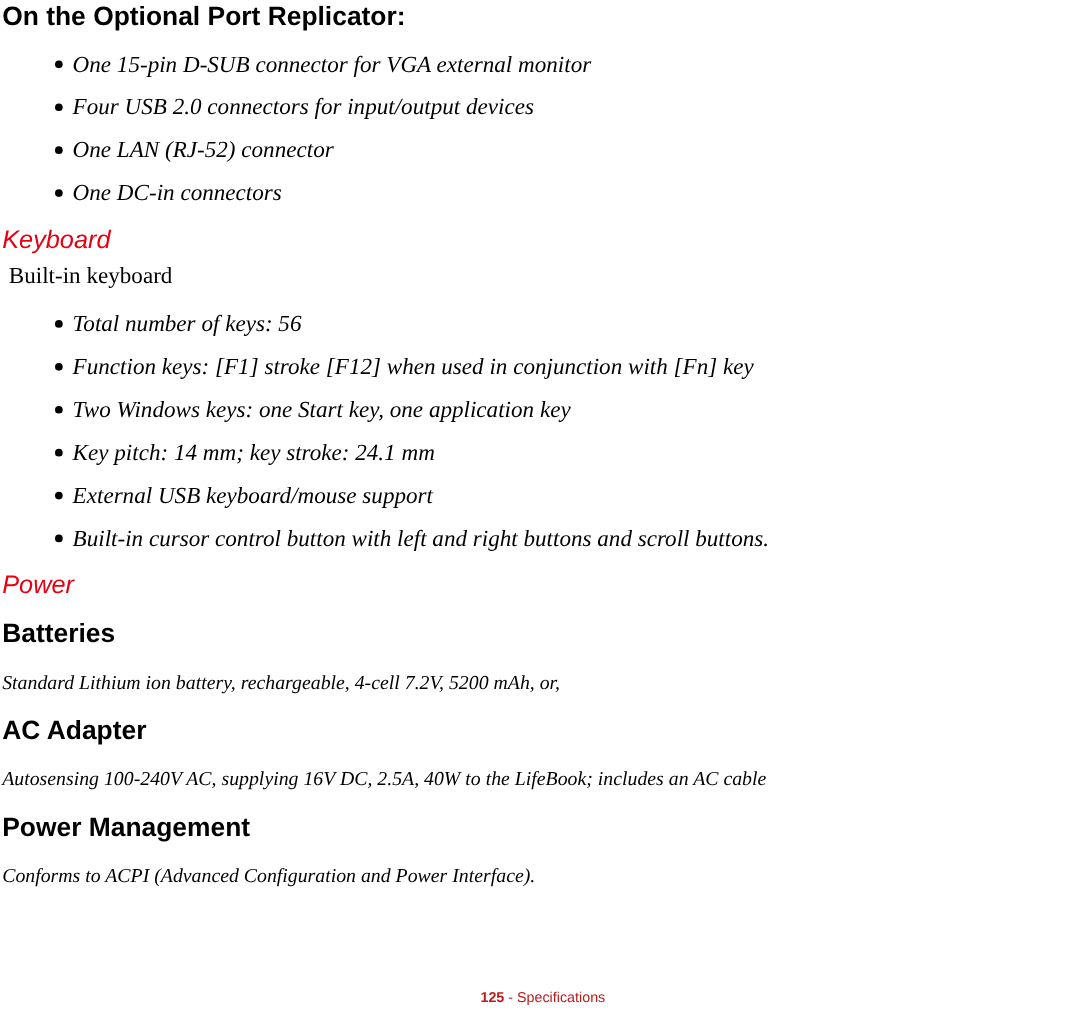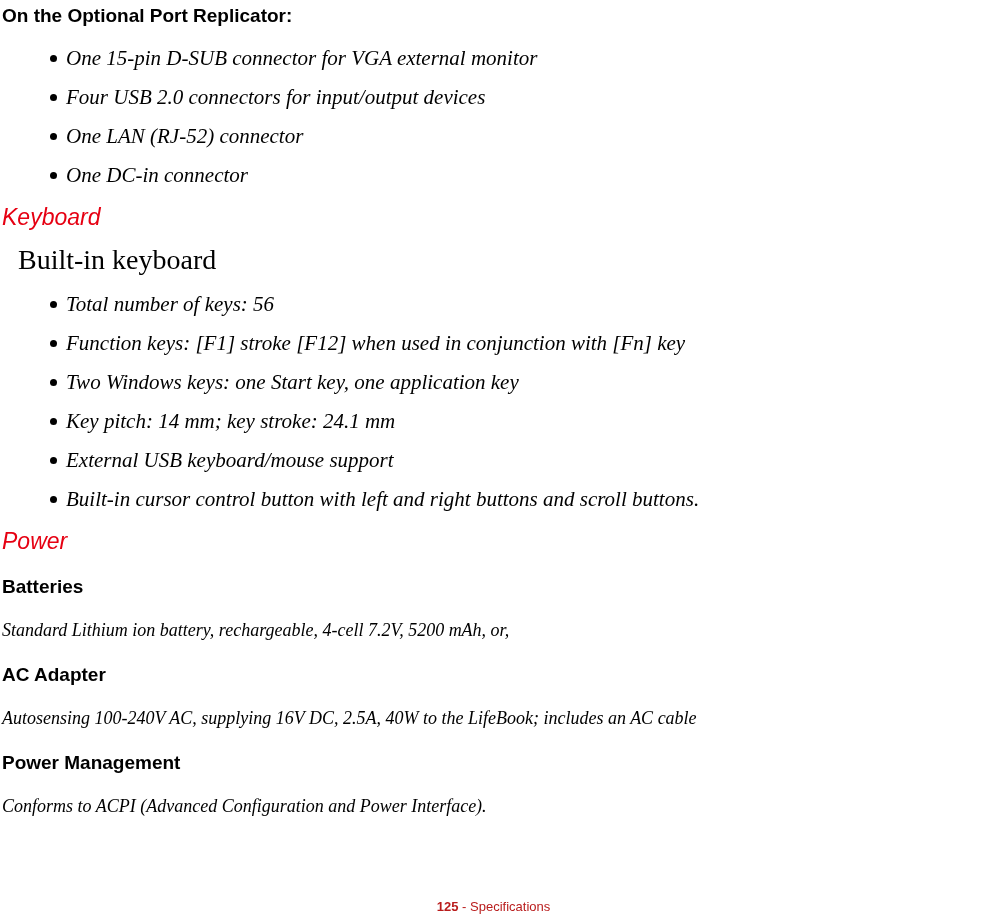--- a/index.html
+++ b/index.html
@@ -15,38 +15,38 @@
   }
   .page {
     padding: 2px 8px 0 2px;
     width: 100%;
     height: 100%;
     position: relative;
   }
   .sub-head {
     font-family: "Liberation Sans", sans-serif;
     font-weight: bold;
-    font-size: 19px;
+    font-size: 24px;
     line-height: 23px;
     margin: 20px 0 0 0;
   }
   .first-head { margin-top: 2px; }
   .red-head {
     font-family: "Liberation Sans", sans-serif;
     font-weight: normal;
     font-style: italic;
     font-size: 23px;
     line-height: 28px;
     color: var(--accent, #e60012);
     margin: 15px 0 5px 0;
   }
   .intro {
-    font-size: 28px;
+    font-size: 21px;
     line-height: 26px;
-    margin: 16px;
+    margin: 6px;
   }
   .body-p {
     font-size: 18px;
     line-height: 26px;
     margin: 19px 0 0 0;
     font-style: italic;
   }
   ul.bullets {
     list-style: none;
     margin: 19px 0 0 0;
@@ -87,21 +87,21 @@
 <body>
 
 <main class="page">
 
   <section>
     <h2 class="sub-head first-head">On the Optional Port Replicator:</h2>
     <ul class="bullets">
       <li>One 15-pin D-SUB connector for VGA external monitor</li>
       <li>Four USB 2.0 connectors for input/output devices</li>
       <li>One LAN (RJ-52) connector</li>
-      <li>One DC-in connector</li>
+      <li>One DC-in connectors</li>
     </ul>
   </section>
 
   <section>
     <h1 class="red-head">Keyboard</h1>
     <p class="intro">Built-in keyboard</p>
     <ul class="bullets">
       <li>Total number of keys: 56</li>
       <li>Function keys: [F1] stroke [F12] when used in conjunction with [Fn] key</li>
       <li>Two Windows keys: one Start key, one application key</li>

